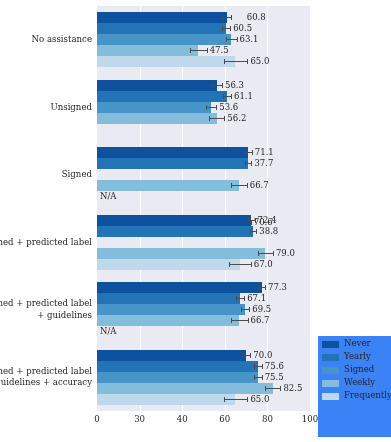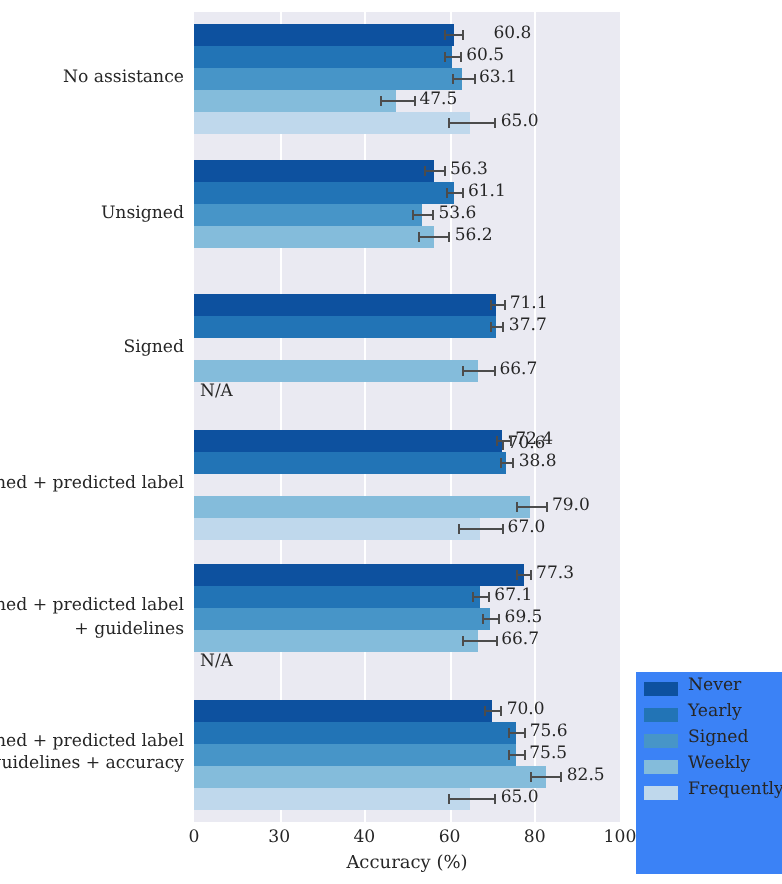--- a/index.html
+++ b/index.html
@@ -373,21 +373,20 @@
     </div>
   <div id="xtick-layer">
       <div class="xtick" style="left: 82px;">0</div>
       <div class="xtick" style="left: 124.6px;">30</div>
       <div class="xtick" style="left: 167.2px;">40</div>
       <div class="xtick" style="left: 209.8px;">60</div>
       <div class="xtick" style="left: 252.4px;">80</div>
       <div class="xtick" style="left: 295px;">100</div>
     </div>
 
-  <div class="xlabel">Accuracy (%)</div>
 
   <div class="legend" id="legend">
       <div class="legend-row" style="top: 3px;">
         <div class="legend-swatch" style="background: rgb(13, 81, 159);"></div>
         <div class="legend-text">Never</div>
       </div>
       <div class="legend-row" style="top: 16px;">
         <div class="legend-swatch" style="background: rgb(34, 116, 182);"></div>
         <div class="legend-text">Yearly</div>
       </div>

